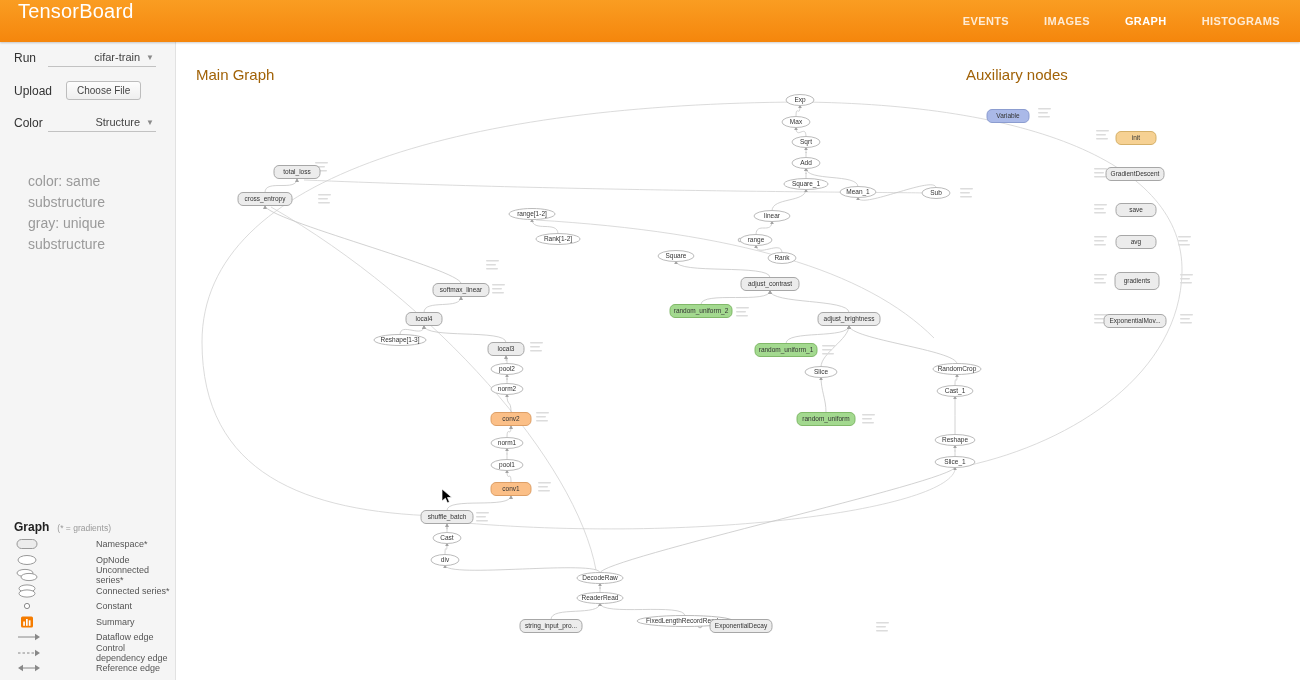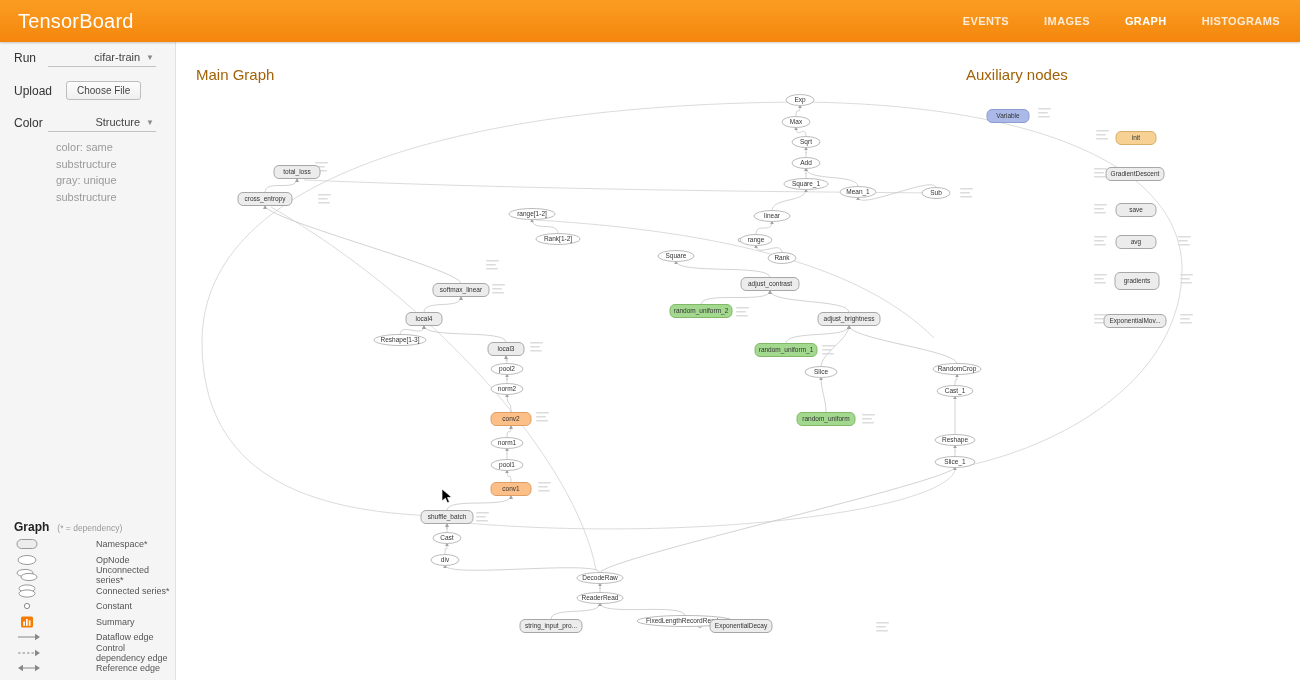--- a/index.html
+++ b/index.html
@@ -2,21 +2,21 @@
 <html><head>
 <meta charset="utf-8">
 <style>
   * { margin:0; padding:0; box-sizing:border-box; }
   html,body { width:1300px; height:680px; overflow:hidden; background:#fff;
     font-family:"Liberation Sans", sans-serif; }
 
   
   .topbar { position:absolute; top:0; left:0; width:1300px; height:42px;
     background:linear-gradient(180deg,#fa9d22,#f5860c);
-    display:flex; align-items:center; padding:0 18px; color:#fff;
+    display:flex; padding:0 18px; color:#fff;
     box-shadow:0 1px 2px rgba(0,0,0,.2); z-index:5; }
   .app-title { font-size:20px; font-weight:500; letter-spacing:.2px; }
   .top-nav { margin-left:auto; display:flex; gap:35px; align-items:center; padding-right:2px; }
   .nav-item { font-size:11px; font-weight:700; letter-spacing:.4px;
     color:rgba(255,255,255,.82); cursor:pointer; }
   .nav-item.active { color:#fff; }
 
   
   .sidebar { position:absolute; top:42px; left:0; width:176px; height:638px;
     background:#f5f5f5; border-right:1px solid #e2e2e2; font-size:12px; color:#3c3c3c; }
@@ -24,21 +24,21 @@
   .fit-row { padding-top:12px; }
   .fit-icon { width:16px; height:16px; margin-right:14px; cursor:pointer; }
   .fit-label { font-size:10px; color:#555; }
   .side-label { width:34px; font-size:12px; color:#333; flex-shrink:0; }
   .select { display:inline-flex; align-items:center; justify-content:flex-end;
     width:108px; border-bottom:1px solid #c2c2c2; font-size:11px; color:#444;
     padding:2px 2px 3px 2px; cursor:pointer; }
   .select .caret { color:#8a8a8a; font-size:8px; margin-left:6px; }
   .choose-btn { font-size:10px; color:#444; background:linear-gradient(#fdfdfd,#efefef);
     border:1px solid #bdbdbd; border-radius:3px; padding:3px 10px; margin-left:18px; cursor:pointer; }
-  .color-notes { padding-left:56px; font-size:11px; color:#9a9a9a; line-height:1.5; }
+  .color-notes { padding-left:28px; font-size:14px; color:#9a9a9a; line-height:1.5;margin-top:32px; }
 
   .legend { position:absolute; left:0; bottom:4px; width:176px; padding-left:14px; }
   .legend-title-row { display:flex; align-items:baseline; gap:8px; margin-bottom:3px; }
   .legend-title { font-size:12px; font-weight:700; color:#222; }
   .legend-subtitle { font-size:8.5px; color:#999; }
   .legend-row { display:flex; align-items:center; height:15.5px;gap:44px; }
   .legend-icon { width:38px; flex-shrink:0; display:flex; align-items:center; }
   .legend-label { font-size:9px; color:#555; }
 
   
@@ -85,21 +85,21 @@
   </div>
 
   <div class="color-notes">
     <div>color: same substructure</div>
     <div>gray: unique substructure</div>
   </div>
 
   <div class="legend">
     <div class="legend-title-row">
       <span class="legend-title">Graph</span>
-      <span class="legend-subtitle">(* = dependency)</span>
+      <span class="legend-subtitle">(* = gradients)</span>
     </div>
     <div>
         <div class="legend-row">
           <span class="legend-icon">
             <svg width="34" height="16" viewBox="0 0 34 16">
               <rect x="3" y="3.5" width="20" height="9" rx="4.5" fill="#ececec" stroke="#999"></rect>
             </svg>
           </span>
           <span class="legend-label">Namespace*</span>
         </div>

